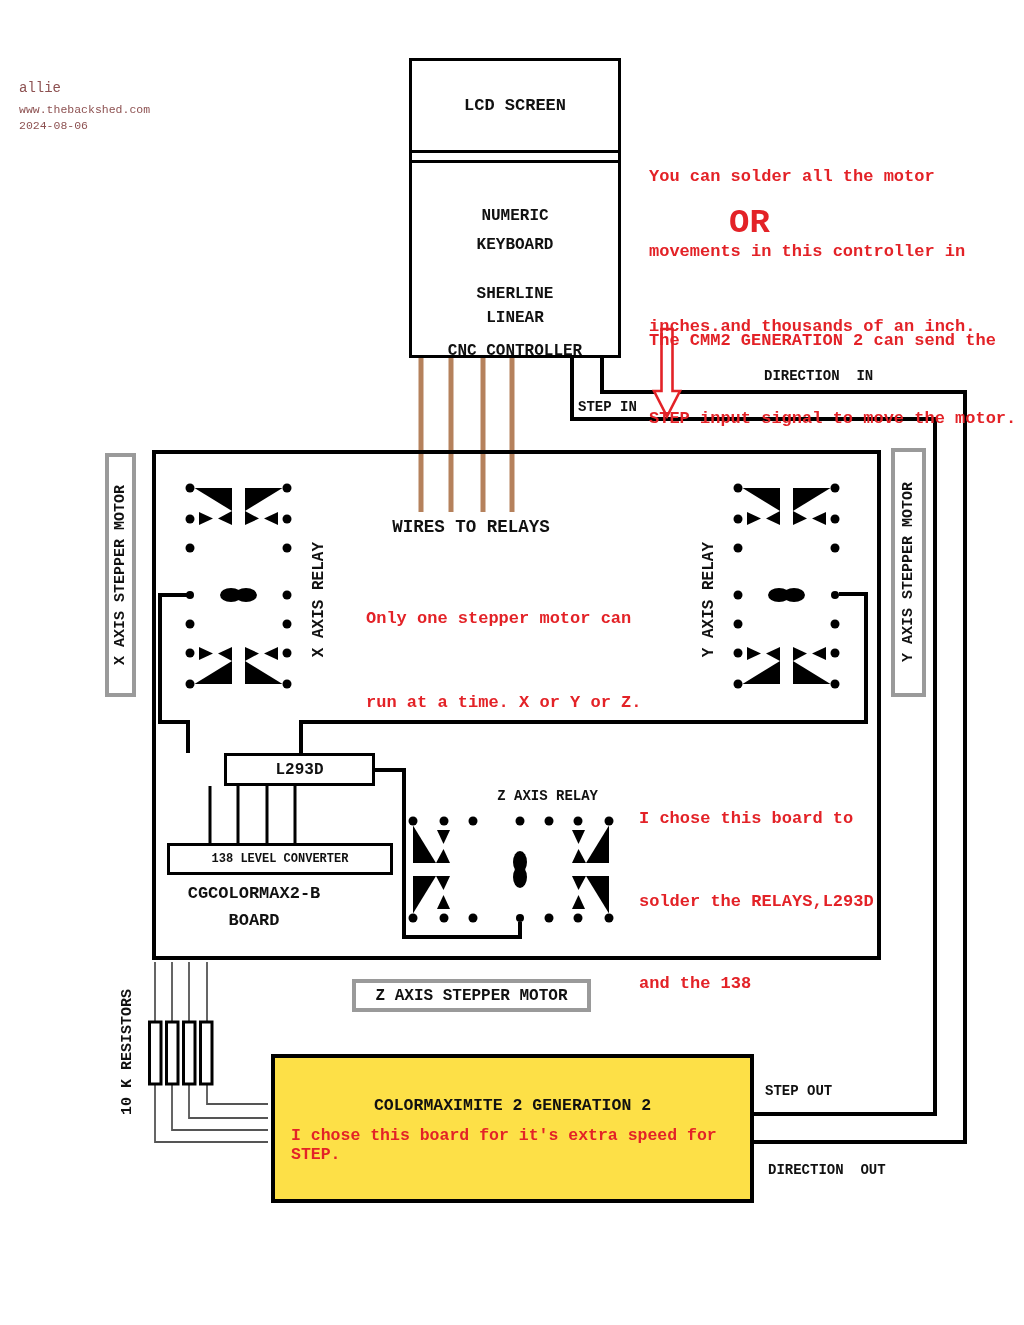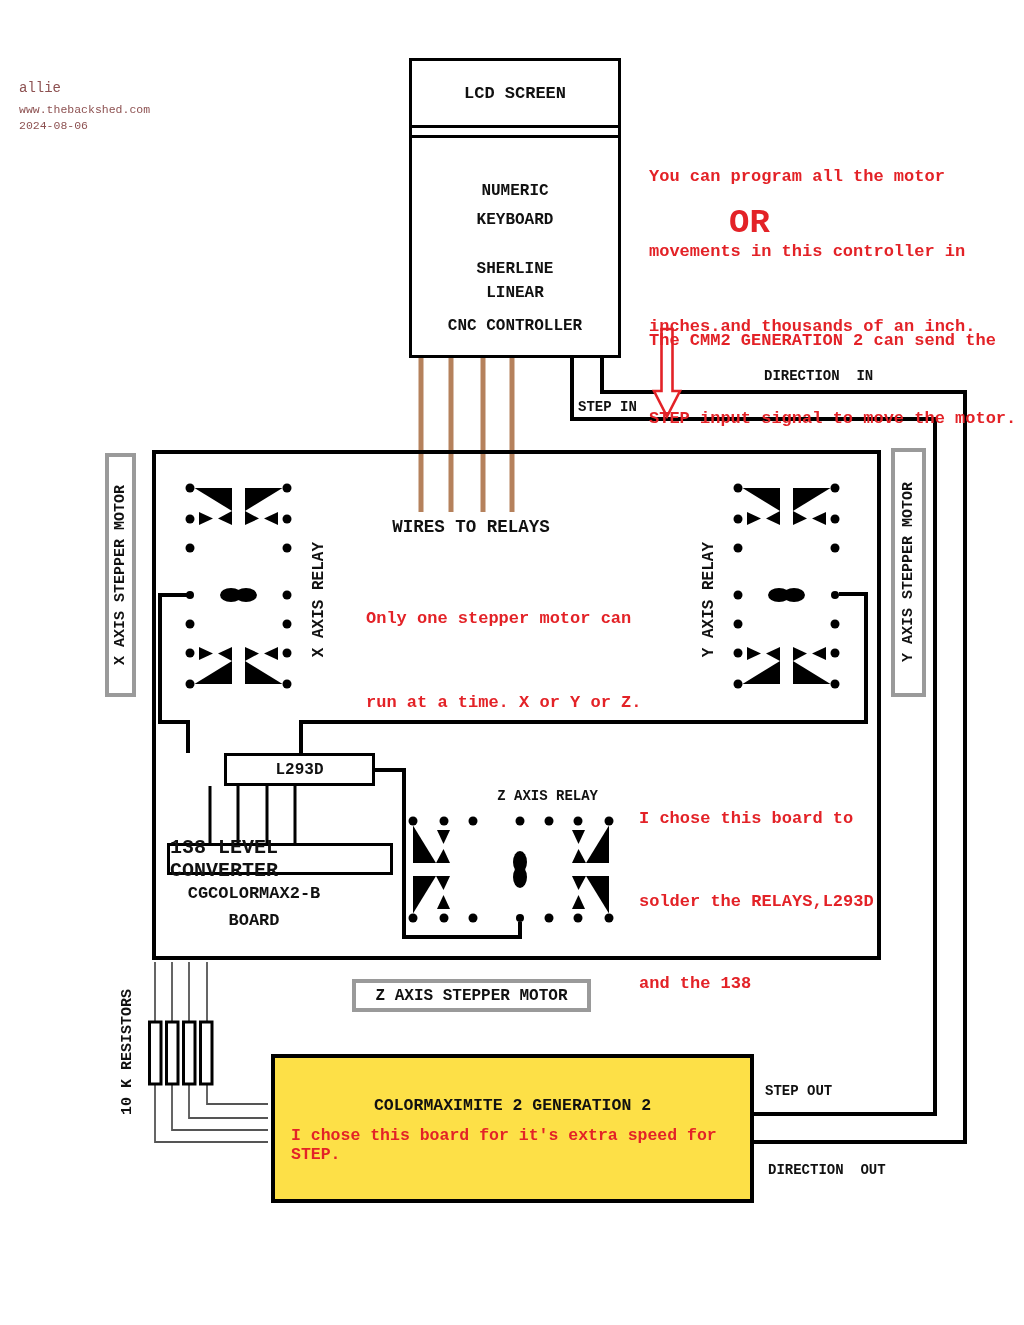--- a/index.html
+++ b/index.html
@@ -104,33 +104,33 @@
     <path class="redarrow" d="M661.5,329 V391 H654 L667,416.5 L680,391 H672.5 V329 Z"></path>
   </svg>
 
   <div class="layer">
 
     <div class="abs" style="left:18px;top:80px;font-size:14px;color:#8d5151;">allie</div>
     <div class="abs" style="left:18px;top:103px;font-size:11.5px;color:#8d5151;">www.thebackshed.com</div>
     <div class="abs" style="left:18px;top:119px;font-size:11.5px;color:#8d5151;">2024-08-06</div>
 
     <div class="box" style="left:408px;top:58px;width:212px;height:300px;">
-      <div class="center" style="height:64px;font-weight:bold;font-size:17px;">LCD SCREEN</div>
+      <div class="center" style="height:89px;font-weight:bold;font-size:17px;">LCD SCREEN</div>
       <div style="height:7px;border-top:3px solid #000;border-bottom:3px solid #000;"></div>
       <div class="ctl-inner">
         <div style="margin-top:44px;">NUMERIC</div>
         <div style="margin-top:10px;">KEYBOARD</div>
         <div style="margin-top:30px;">SHERLINE</div>
         <div style="margin-top:5px;">LINEAR</div>
         <div style="margin-top:14px;">CNC CONTROLLER</div>
       </div>
     </div>
 
     <div class="redblock" style="left:648px;top:114px;line-height:25px;">
-      <div>You can program all the motor</div>
+      <div>You can solder all the motor</div>
       <div>movements in this controller in</div>
       <div>inches.and thousands of an inch.</div>
     </div>
     <div class="redblock" style="left:728px;top:204px;font-size:34px;line-height:38px;">OR</div>
     <div class="redblock" style="left:648px;top:276px;">
       <div>The CMM2 GENERATION 2 can send the</div>
       <div>STEP input signal to move the motor.</div>
     </div>
 
     <div class="lbl" style="left:763px;top:366px;">DIRECTION  IN</div>
@@ -160,21 +160,21 @@
 
     <div class="lbl" style="left:384px;top:517px;width:172px;text-align:center;font-size:17.5px;">WIRES TO RELAYS</div>
     <div class="redblock" style="left:365px;top:549px;line-height:28px;">
       <div>Only one stepper motor can</div>
       <div>run at a time. X or Y or Z.</div>
     </div>
 
     <div class="box center" style="left:179px;top:753px;width:151px;height:33px;font-weight:bold;font-size:16px;margin-left:44px;">
         <span>L293D</span>
       </div>
-    <div class="box center" style="left:166px;top:843px;width:226px;height:32px;font-weight:bold;font-size:20px;">
+    <div class="box center" style="left:166px;top:843px;width:226px;height:32px;font-weight:bold;font-size:12px;">
         <span>138 LEVEL CONVERTER</span>
       </div>
     <div class="abs" style="left:153px;top:880px;width:200px;text-align:center;font-weight:bold;font-size:17px;line-height:27px;">
       <div>CGCOLORMAX2-B</div>
       <div>BOARD</div>
     </div>
 
     <div class="redblock" style="left:638px;top:750px;line-height:27.5px;">
       <div>I chose this board to</div>
       <div>solder the RELAYS,L293D</div>

